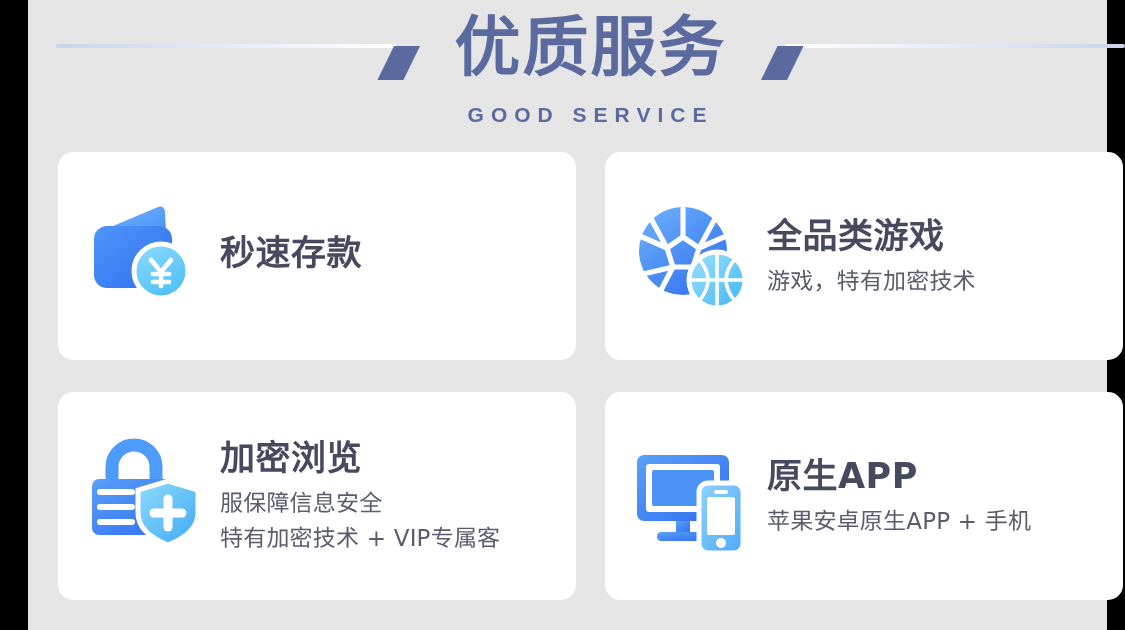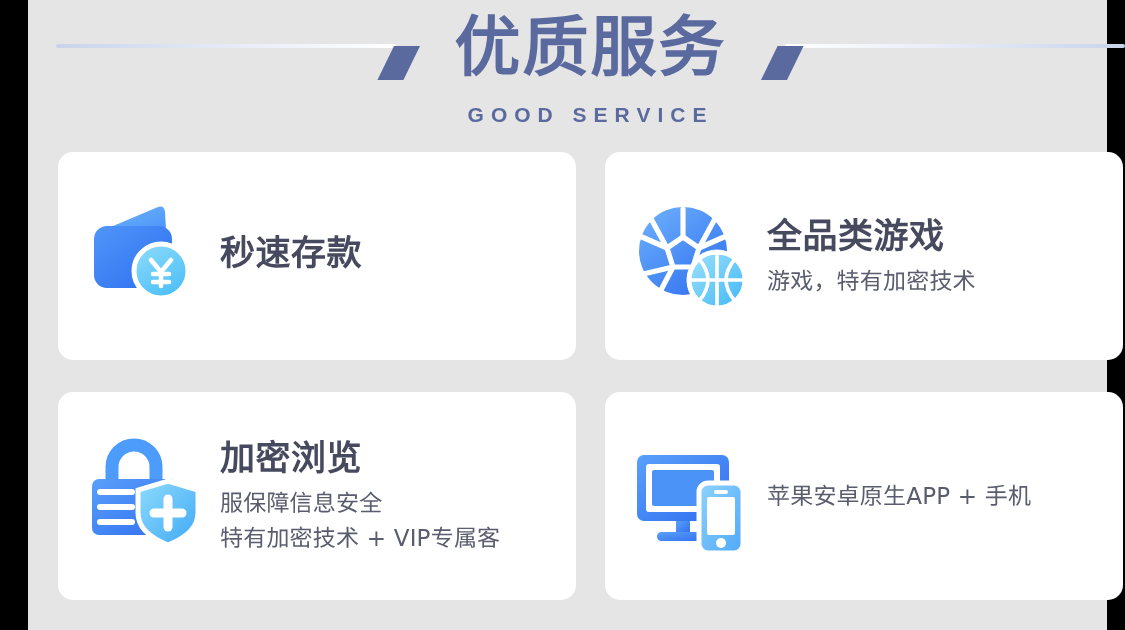--- a/index.html
+++ b/index.html
@@ -306,20 +306,21 @@
           <rect x="21" y="35" width="62" height="36" rx="2" fill="#4c93f8"></rect>
           <rect x="45" y="86" width="14" height="13" fill="url(#mnBody)"></rect>
           <rect x="26" y="97" width="52" height="9" rx="4.5" fill="url(#mnBody)"></rect>
           <rect x="68" y="48" width="44" height="70" rx="9" fill="url(#mnPh)" stroke="#ffffff" stroke-width="5"></rect>
           <rect x="76" y="62" width="28" height="38" rx="2" fill="#ffffff"></rect>
           <rect x="83" y="55" width="14" height="4" rx="2" fill="#ffffff"></rect>
           <circle cx="90" cy="108" r="5" fill="#ffffff"></circle>
         </svg>
       </div>
       <div class="card-text">
+        <div class="card-title">原生APP</div>
         <div class="card-desc">
           <span class="line">苹果安卓原生APP + 手机</span>
         </div>
       </div>
     </div>
 
   </div>
 </div>
 
 </body></html>

